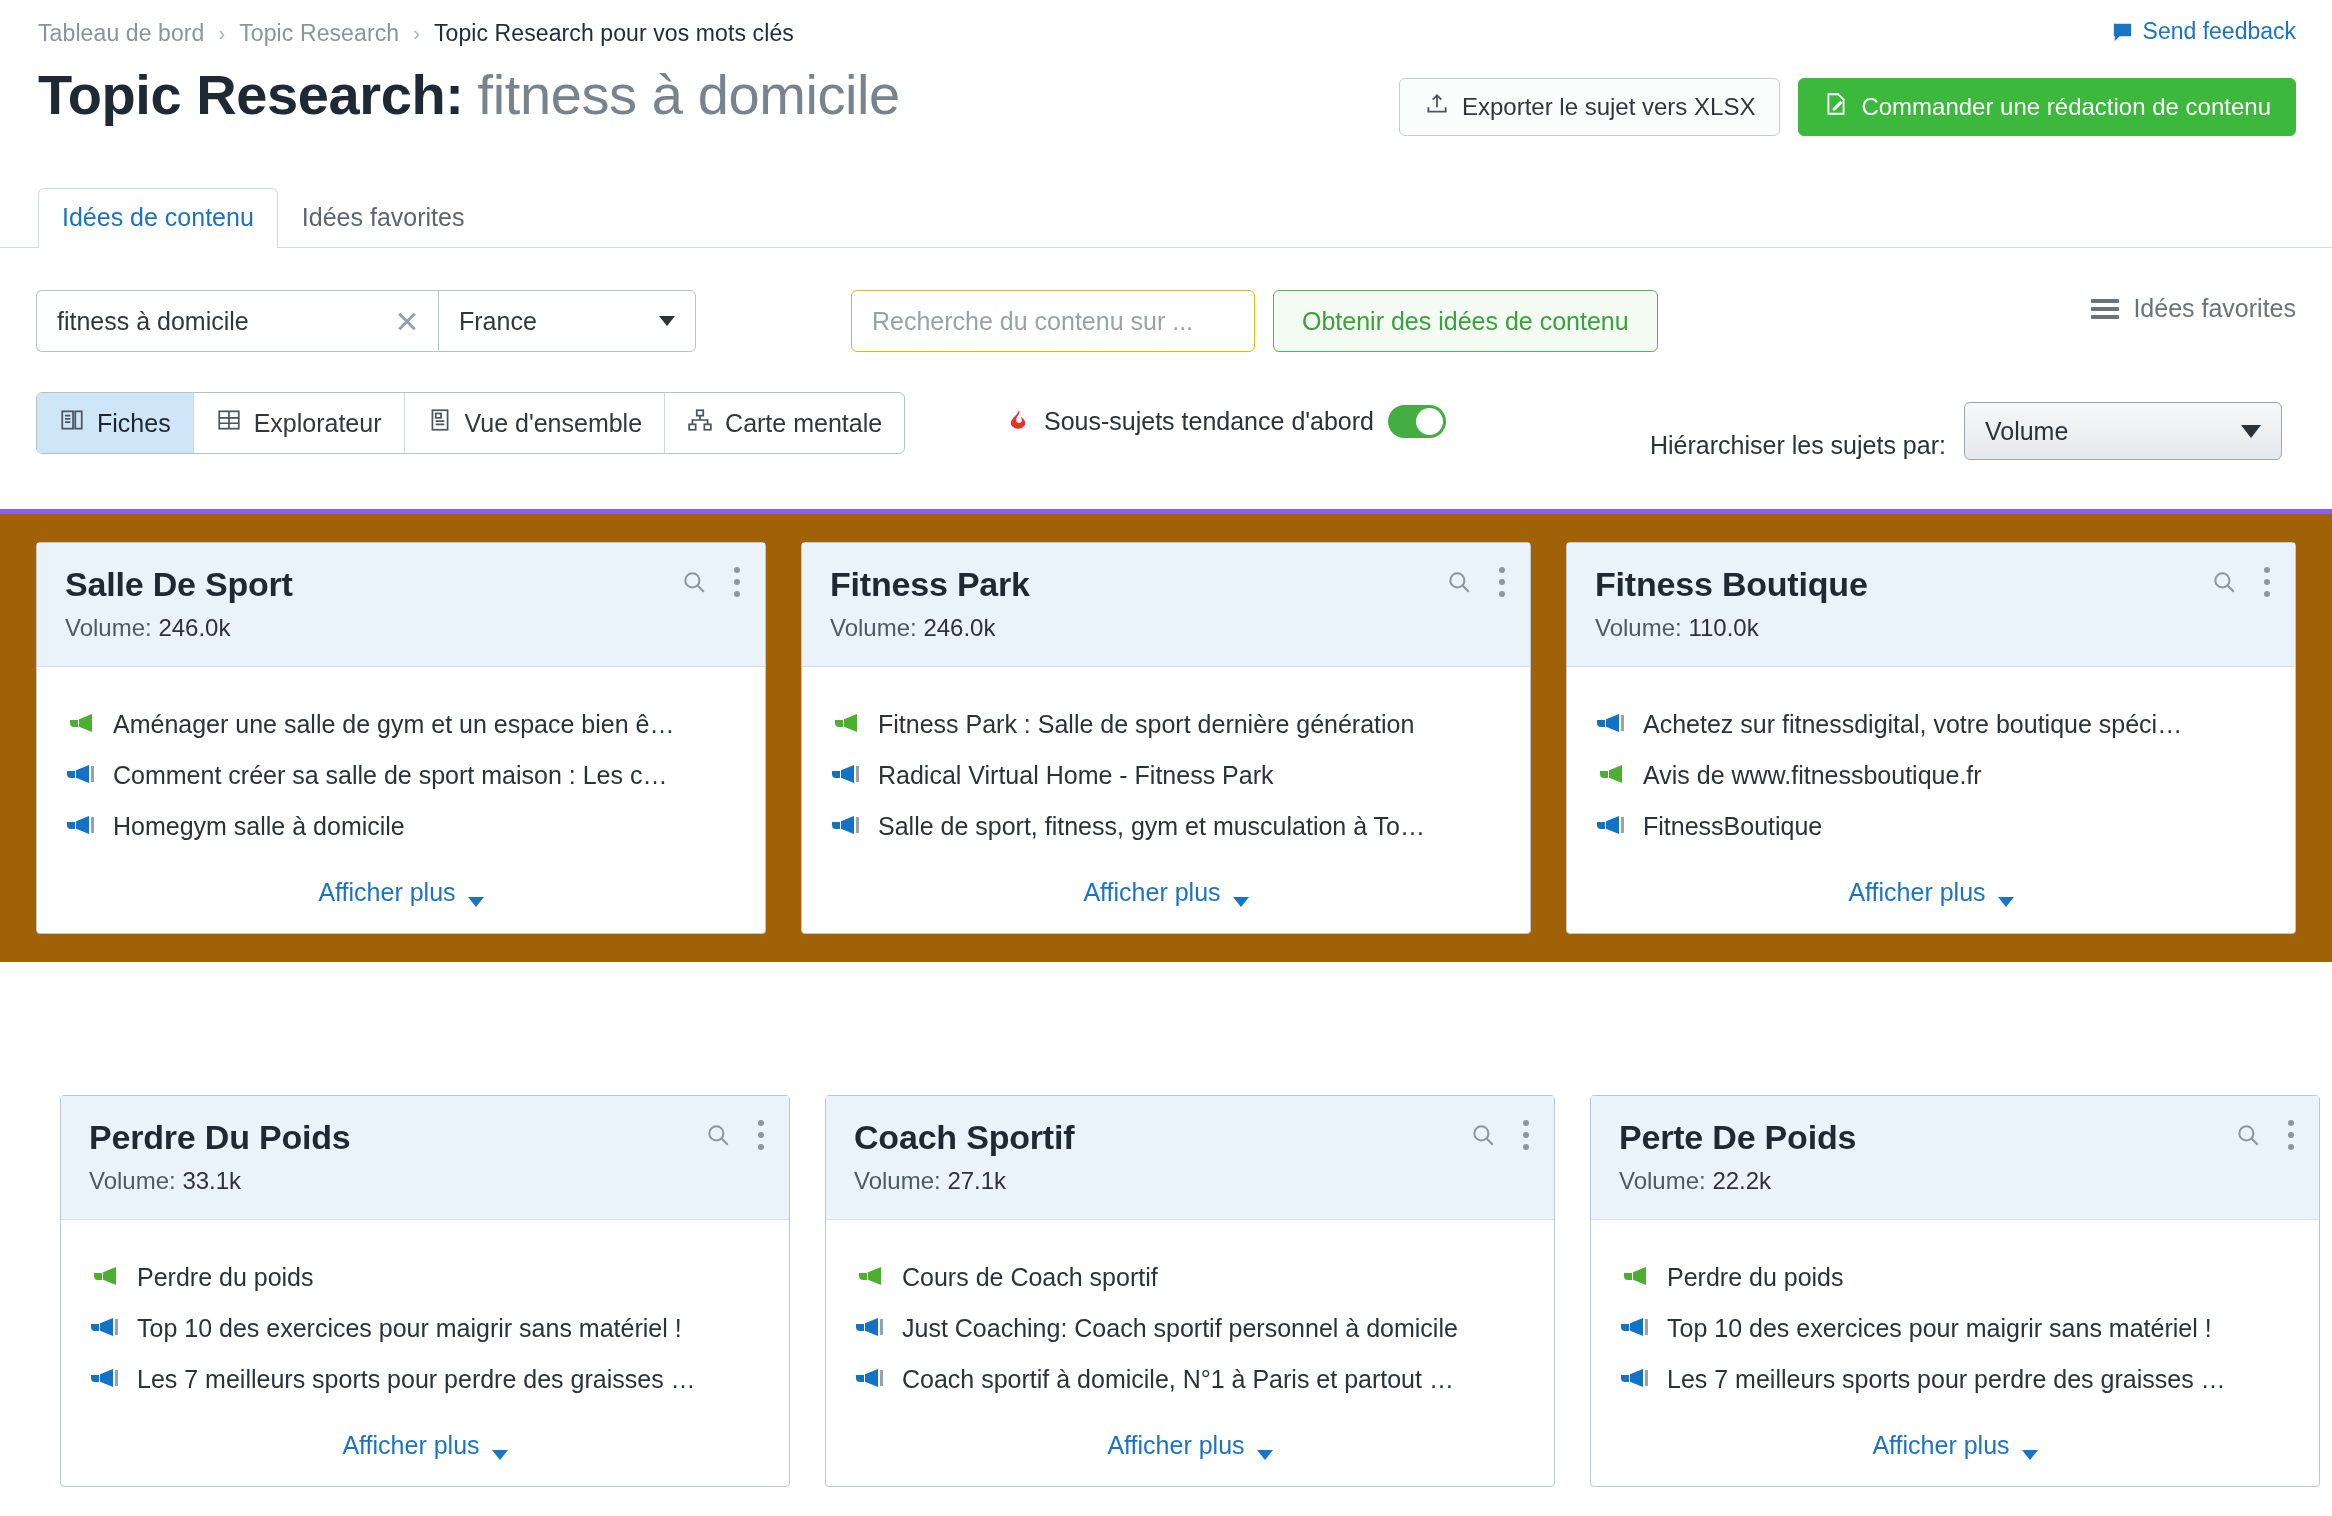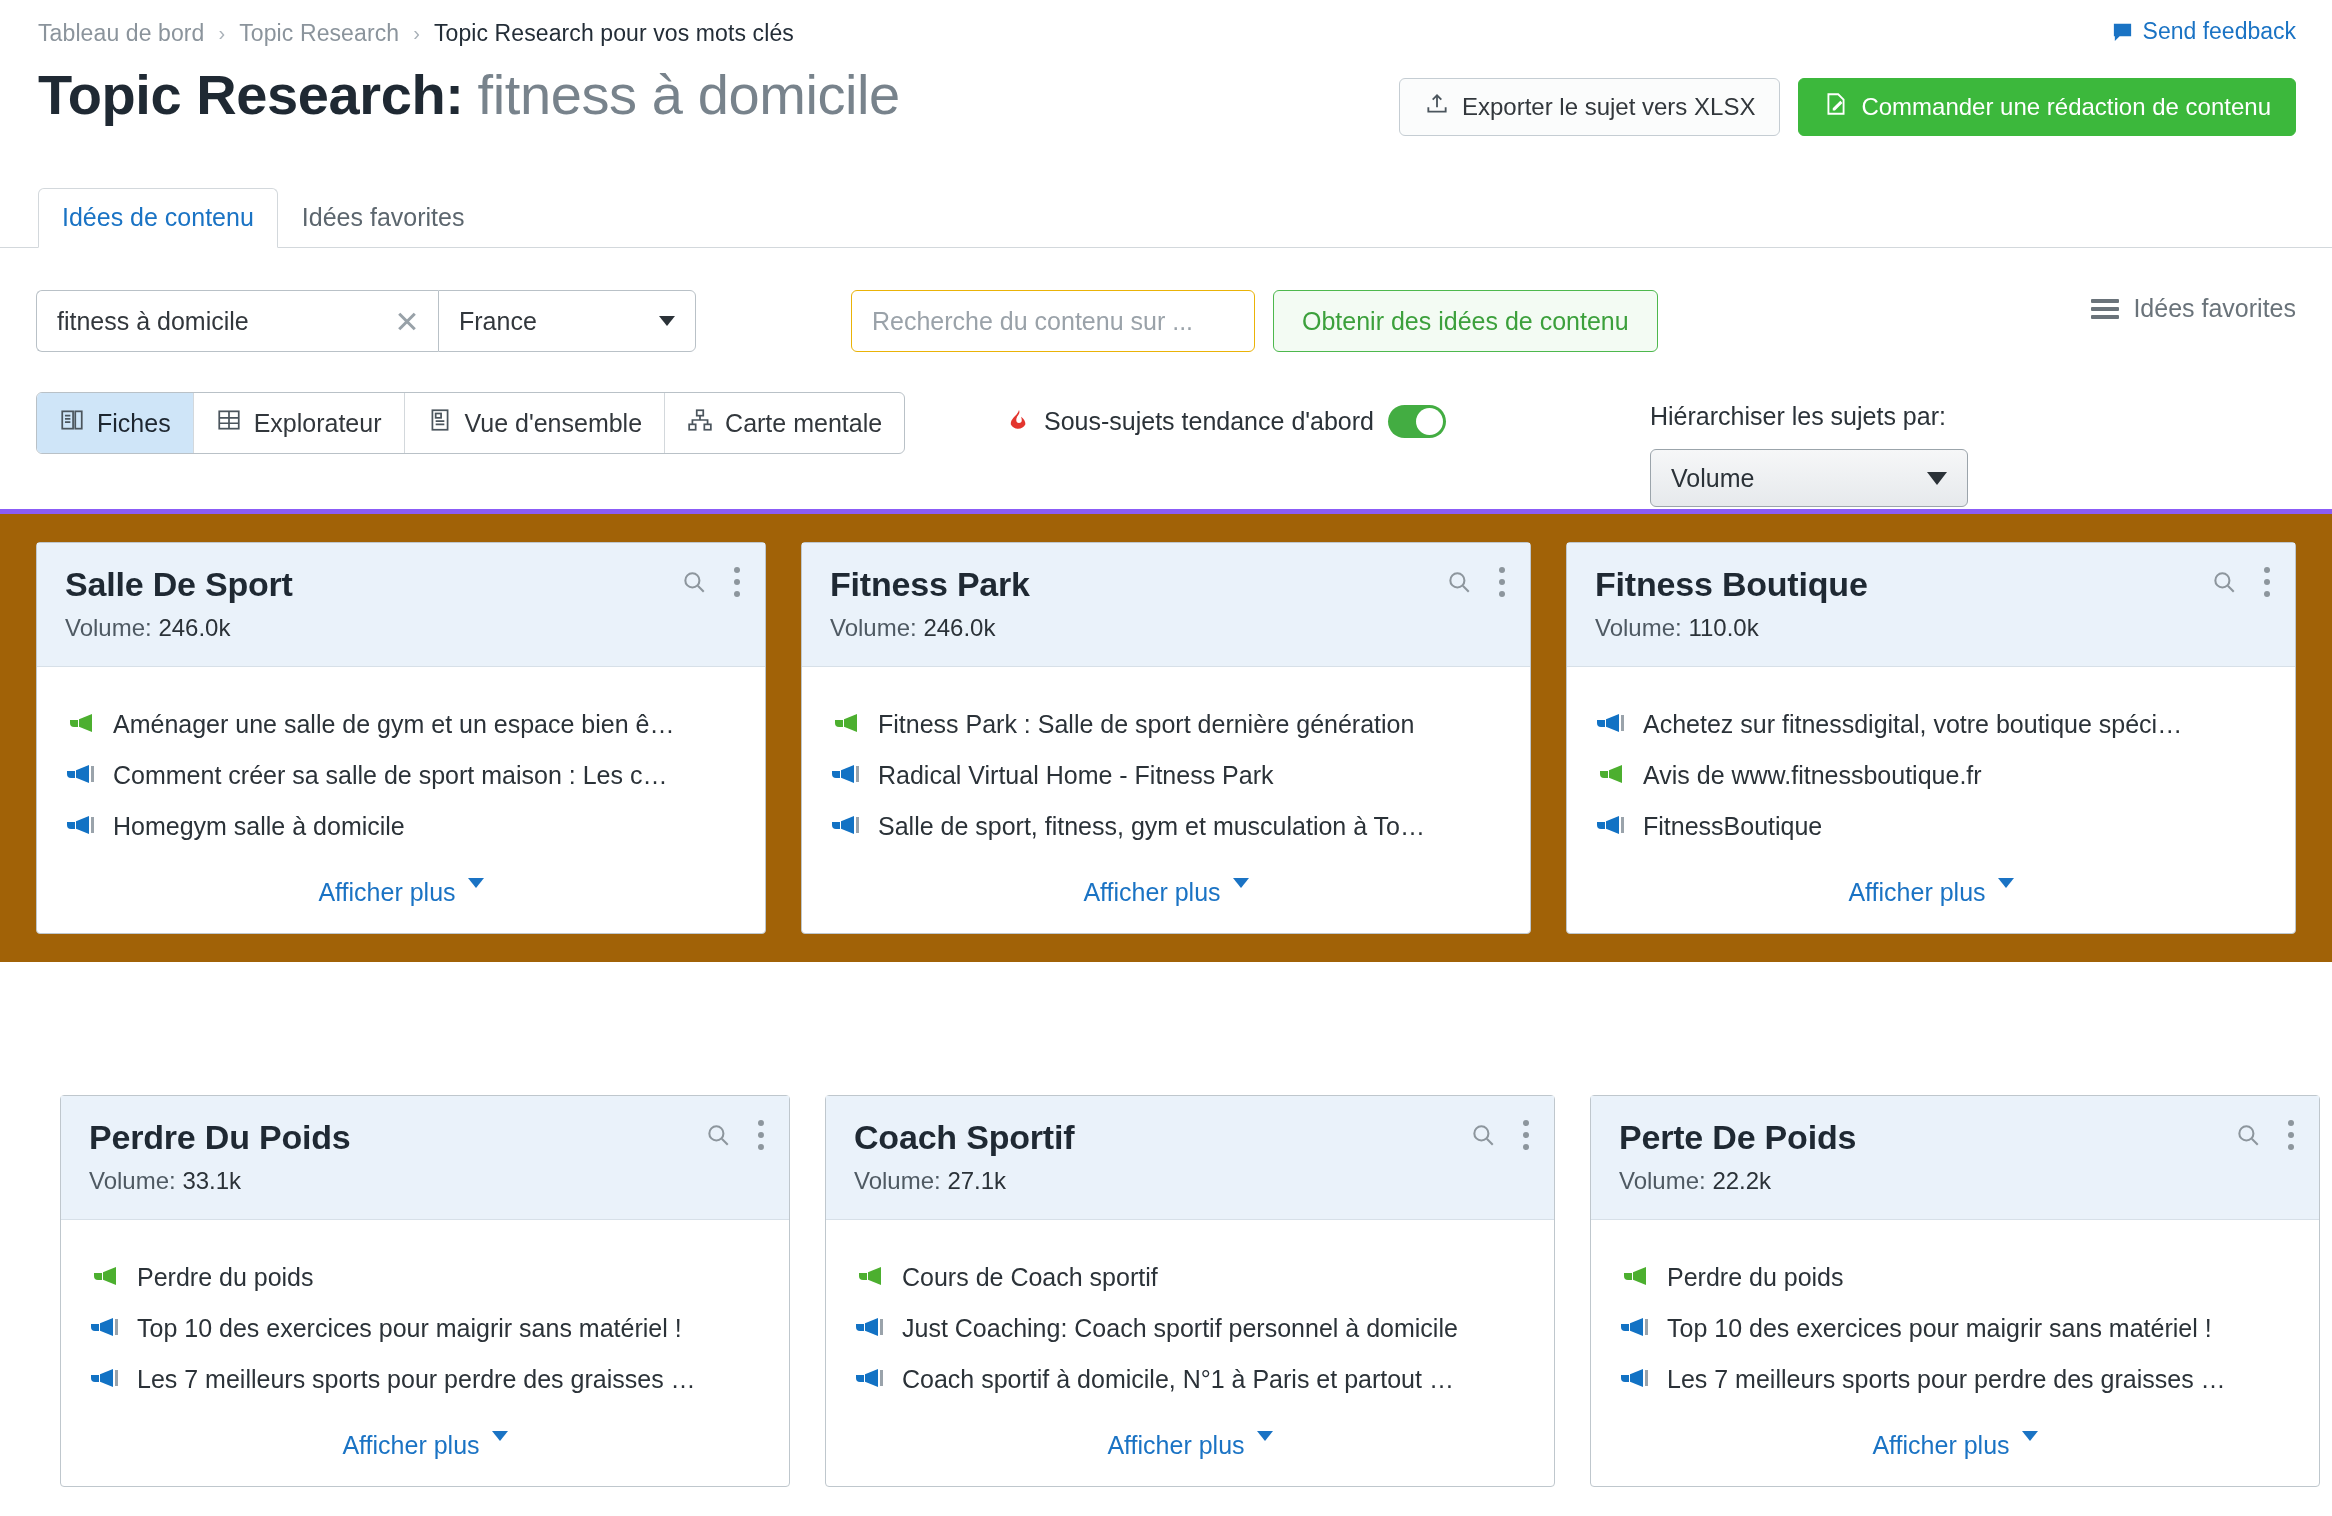--- a/index.html
+++ b/index.html
@@ -119,21 +119,21 @@
   }
   .vbtn:last-child { border-right:none; }
   .vbtn.active { background:#cfe5f8; color:#1d2630; }
 
   .trend-wrap { position:absolute; left:1008px; top:13px; display:flex; align-items:center; gap:14px; }
   .trend-label { font-size:25px; color:#2a3views; color:#2b3238; }
   .flame { width:22px; height:28px; display:block; }
   .switch { width:58px; height:33px; border-radius:17px; background:#43ad42; position:relative; cursor:pointer; }
   .switch .knob { position:absolute; right:3px; top:3px; width:27px; height:27px; border-radius:50%; background:#fff; }
 
-  .hier-wrap { position:absolute; left:1650px; top:10px; display:flex; align-items:flex-start; gap:18px;flex-direction:column; }
+  .hier-wrap { position:absolute; left:1650px; top:10px; display:flex; align-items:flex-end; gap:18px; }
   .hier-label { font-size:25px; color:#2b3238; }
   .hier-select {
     width: 318px; height:58px; border:1px solid #9ba4ab; border-radius:6px;
     background: linear-gradient(#f6f7f8,#e6e9ec);
     display:flex; align-items:center; justify-content:space-between; padding: 0 20px;
     font-size:25px; color:#2b3238; cursor:pointer;
   }
   .chev-strong { width:0;height:0; border-left:10px solid transparent; border-right:10px solid transparent; border-top:13px solid #2b3238; }
 
   
@@ -159,21 +159,21 @@
 
   .card-body { padding: 32px 28px 0 28px; flex:1; }
   .idea { display:flex; align-items:center; gap:18px; padding: 11px 0; }
   .idea-text {
     font-size:25px; color:#2b3238; white-space:nowrap; overflow:hidden; text-overflow:ellipsis;
   }
   .mega { width:30px; height:26px; flex: 0 0 30px; display:block; }
 
   .showmore {
     text-align:center; padding: 26px 0 26px 0; color:#1a73c4; font-size:25px; cursor:pointer;
-    display:flex; align-items:flex-start; justify-content:center; gap:12px;
+    display:flex; align-items:flex-end; justify-content:center; gap:12px;
   }
   .chev-sm { width:0;height:0; border-left:8px solid transparent; border-right:8px solid transparent; border-top:10px solid #1a73c4; }
 </style>
 </head>
 <body>
 
 <div class="page">
 
   <div class="breadcrumb">
     <span class="crumb">Tableau de bord</span>

